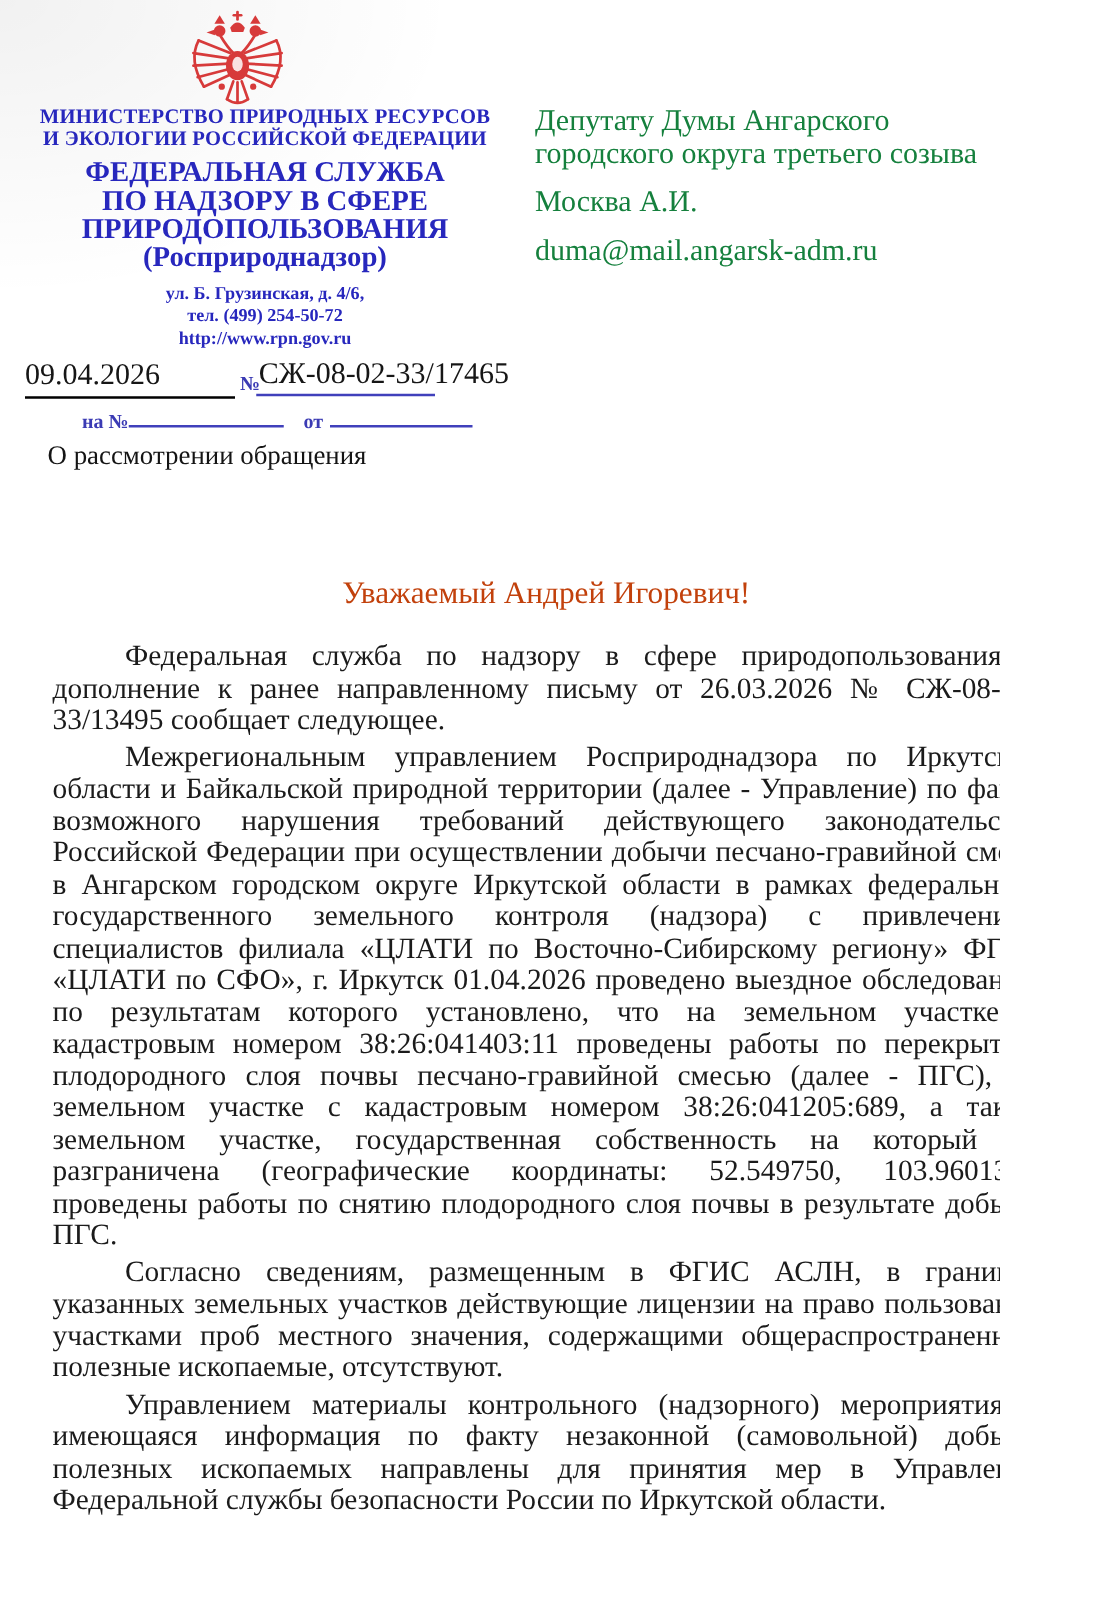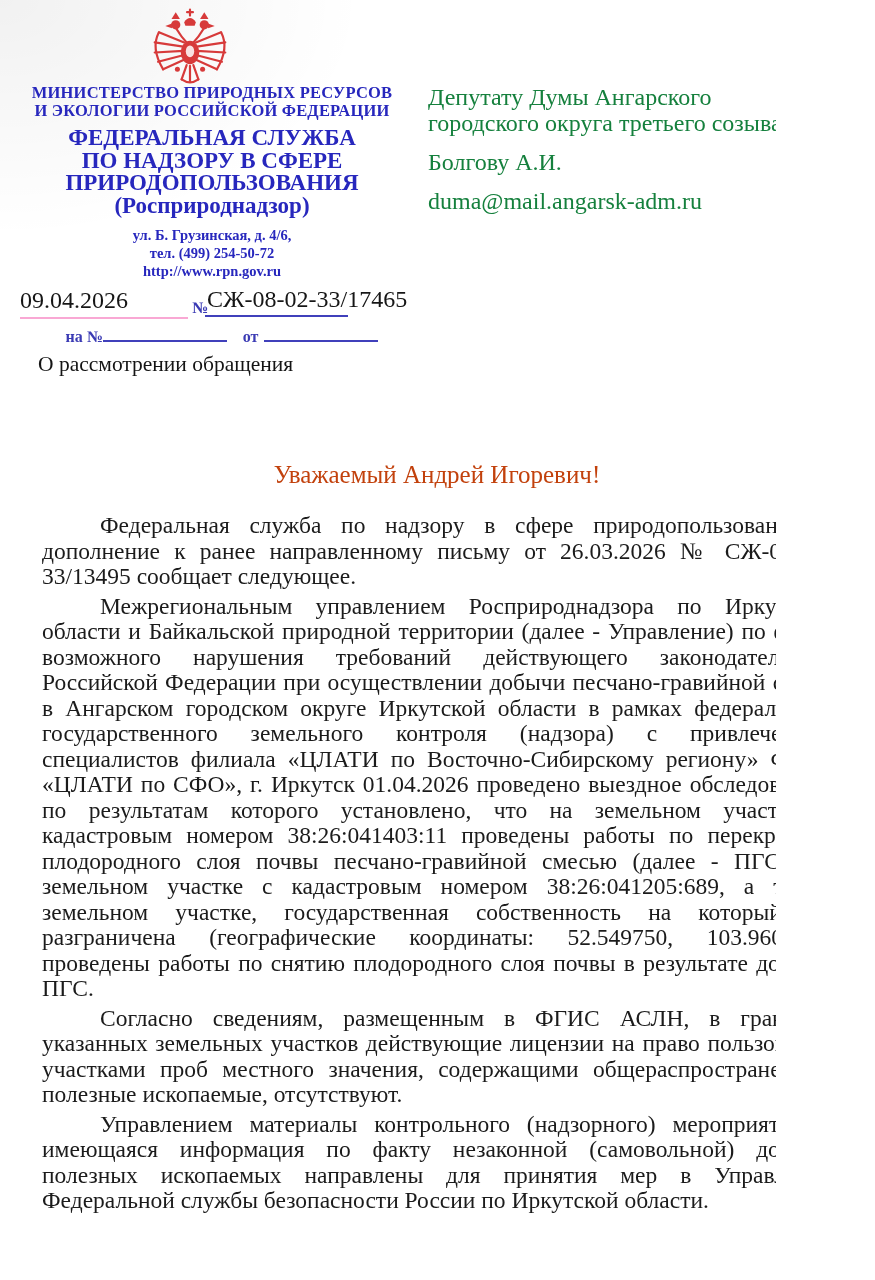--- a/index.html
+++ b/index.html
@@ -1,20 +1,21 @@
 <!DOCTYPE html>
 <html><head>
 <meta charset="utf-8">
 <style>
   html,body { margin:0; padding:0; background:#ffffff; }
   .page {
     position:relative; width:776px; height:1280px;
     background:#ffffff; overflow:hidden;
     font-family:"Liberation Serif","DejaVu Serif",serif;
     color:#1b1b1b;
+    padding-left:24px;
   }
   
   .page::before {
     content:""; position:absolute; inset:0; pointer-events:none;
     background:radial-gradient(ellipse 520px 340px at 0% 0%, rgba(0,0,0,0.055), rgba(0,0,0,0) 70%);
   }
 
   
   .emblem { position:absolute; left:148px; top:8px; width:84px; height:84px; }
   .letterhead {
@@ -24,21 +25,21 @@
   .ministry-line { font-size:16.5px; line-height:18px; letter-spacing:0.2px; }
   .agency-block { margin-top:7px; }
   .agency-line { font-size:23px; line-height:22.5px; }
   .address-block { margin-top:9px; }
   .address-line { font-size:14.5px; line-height:18px; }
 
   
   .ref-date {
     position:absolute; left:20px; top:287px; width:168px;
     font-size:24px; color:#161616;
-    border-bottom:2px solid #f9a8d4; padding-bottom:3px;
+    border-bottom:2px solid #000000; padding-bottom:3px;
   }
   .ref-no-label { position:absolute; left:192px; top:299px; font-size:16px; font-weight:bold; color:#3b3bb4; }
   .ref-number {
     position:absolute; left:207px; top:286px; font-size:24px; color:#161616;text-align:right;
   }
   .ref-number-line { position:absolute; left:205px; top:315px; width:143px; height:0; border-bottom:2px solid #4040bb; }
   .ref-row2 { position:absolute; left:22px; top:326px; width:400px; font-size:16px; font-weight:bold; color:#3b3bb4;text-align:center; }
   .ref-row2 .blank { display:inline-block; height:14px; border-bottom:2px solid #4040bb; vertical-align:baseline; }
   .blank-a { width:124px; }
   .blank-b { width:114px; margin-left:6px; }
@@ -130,21 +131,21 @@
   <div class="ref-date">09.04.2026</div>
   <div class="ref-no-label">№</div>
   <div class="ref-number">СЖ-08-02-33/17465</div>
   <div class="ref-number-line"></div>
   <div class="ref-row2">
     <span>на №</span><span class="blank blank-a"></span><span class="ot">от</span><span class="blank blank-b"></span>
   </div>
 
   <div class="recipient">
     <p class="r-block">Депутату Думы Ангарского городского округа третьего созыва</p>
-    <p class="r-block">Болгову А.И.</p>
+    <p class="r-block">Москва А.И.</p>
     <p class="r-block">duma@mail.angarsk-adm.ru</p>
   </div>
 
   <div class="subject">О рассмотрении обращения</div>
 
   <div class="salutation">Уважаемый Андрей Игоревич!</div>
 
   <div class="body-text">
     <p>Федеральная служба по надзору в сфере природопользования в дополнение к ранее направленному письму от 26.03.2026 № СЖ-08-02-33/13495 сообщает следующее.</p>
     <p>Межрегиональным управлением Росприроднадзора по Иркутской области и Байкальской природной территории (далее - Управление) по факту возможного нарушения требований действующего законодательства Российской Федерации при осуществлении добычи песчано-гравийной смеси в Ангарском городском округе Иркутской области в рамках федерального государственного земельного контроля (надзора) с привлечением специалистов филиала «ЦЛАТИ по Восточно-Сибирскому региону» ФГБУ «ЦЛАТИ по СФО», г. Иркутск 01.04.2026 проведено выездное обследование, по результатам которого установлено, что на земельном участке с кадастровым номером 38:26:041403:11 проведены работы по перекрытию плодородного слоя почвы песчано-гравийной смесью (далее - ПГС), на земельном участке с кадастровым номером 38:26:041205:689, а также земельном участке, государственная собственность на который не разграничена (географические координаты: 52.549750, 103.960139), проведены работы по снятию плодородного слоя почвы в результате добычи ПГС.</p>

